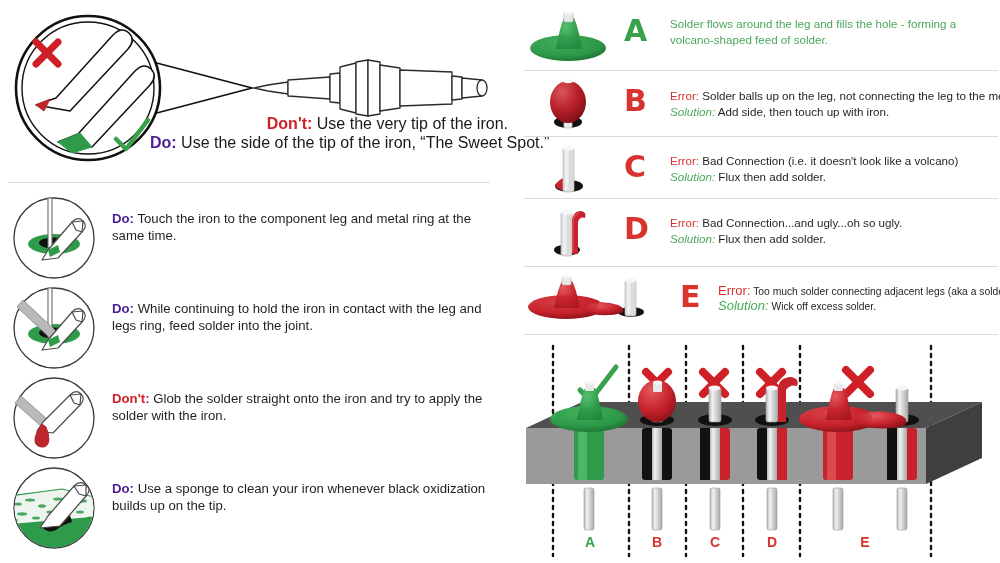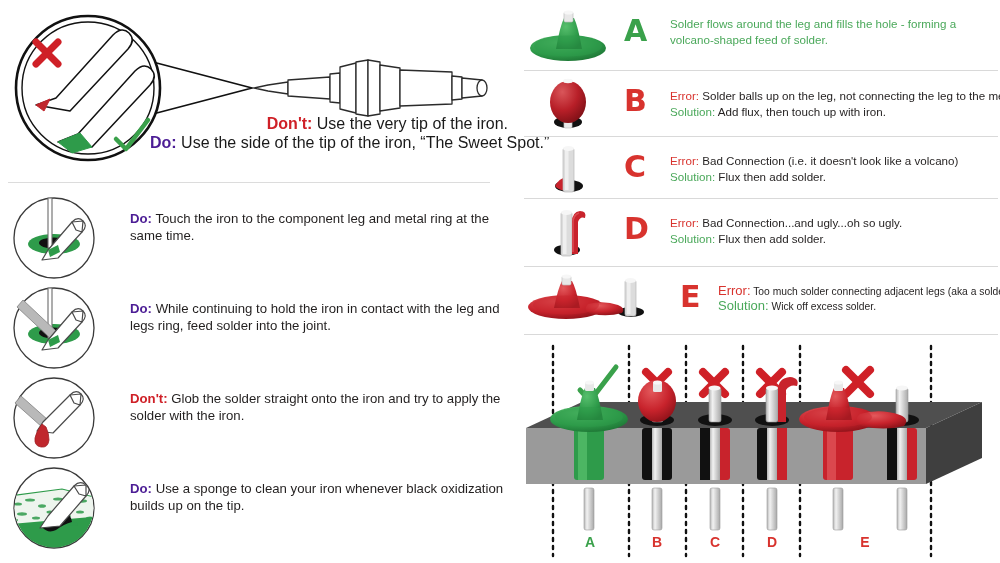--- a/index.html
+++ b/index.html
@@ -15,40 +15,40 @@
 
   
   .body-txt {
     font-size: 13.2px;
     line-height: 17px;
     color: #221f1f;
   }
   .lbl-dont { color: #cf2027; font-weight: bold; }
   .lbl-do   { color: #4c1d95; font-weight: bold; }
   .lbl-err  { color: #d8332e; }
-  .lbl-sol  { color: #4aa85a; }
+  .lbl-sol  { color: #4aa85a; font-style: italic; }
 
   
   .left { position: absolute; left: 0; top: 0; width: 512px; height: 563px; }
 
   .hero { position: absolute; left: 0; top: 0; width: 512px; height: 178px; }
   .hero-cap {
     position: absolute; left: 150px; top: 114px; width: 358px;
     text-align: right;
   }
   .hero-cap p { font-size: 16px; line-height: 19px; white-space: nowrap; }
 
   .divider {
     position: absolute; left: 8px; width: 482px; height: 1px;
     background: #dcdcdc;
   }
 
   .step { position: absolute; left: 0; width: 512px; height: 90px; }
   .step .circ { position: absolute; left: 12px; top: 0; width: 84px; height: 84px; }
-  .step .txt  { position: absolute; left: 130px; top: 14px; width: 374px; }
+  .step .txt  { position: absolute; left: 112px; top: 14px; width: 374px; }
 
   
   .right { position: absolute; left: 512px; top: 0; width: 488px; height: 340px; }
   .rowdiv { position: absolute; left: 12px; width: 474px; height: 1px; background: #d9d9d9; }
 
   .grow { position: absolute; left: 0; width: 488px; }
   .grow .ic { position: absolute; left: 10px; top: 0; }
   .grow .ltr {
     position: absolute; font-size: 30px; font-weight: bold; line-height: 1;
     font-family: "DejaVu Sans", sans-serif;
@@ -248,21 +248,21 @@
           </radialGradient>
         </defs>
         <ellipse cx="26" cy="46" rx="14" ry="6" fill="#111"></ellipse>
         <rect x="22" y="4" width="8" height="48" rx="1.5" fill="#e9e9e9" stroke="#c4c4c4" stroke-width="0.7"></rect>
         <ellipse cx="26" cy="26" rx="18" ry="21" fill="url(#gB)"></ellipse>
         <ellipse cx="26" cy="5" rx="5" ry="2.2" fill="#f7f7f7"></ellipse>
       </svg>
       <div class="ltr ltr-red" style="left:112px;top:10px">B</div>
       <div class="tx" style="left:158px;top:12px">
         <p><span class="lbl-err">Error:</span><span> Solder balls up on the leg, not connecting the leg to the metal ring.</span></p>
-        <p><span class="lbl-sol">Solution:</span><span> Add flux, then touch up with iron.</span></p>
+        <p><span class="lbl-sol">Solution:</span><span> Add side, then touch up with iron.</span></p>
       </div>
     </div>
     <div class="rowdiv" style="top:136px"></div>
 
     <div class="grow" style="top:142px;height:56px">
       <svg class="ic" style="left:34px;top:2px" width="46" height="52" viewBox="0 0 46 52">
         <ellipse cx="23" cy="42" rx="14" ry="6" fill="#111"></ellipse>
         <path d="M9 42 Q14 33 20 34 L20 46 Q13 47 9 42 Z" fill="#c8232c"></path>
         <rect x="17" y="4" width="11" height="44" rx="2" fill="#dcdcdc" stroke="#b8b8b8" stroke-width="0.7"></rect>
         <rect x="19" y="6" width="3.5" height="40" fill="#f4f4f4" opacity="0.8"></rect>

